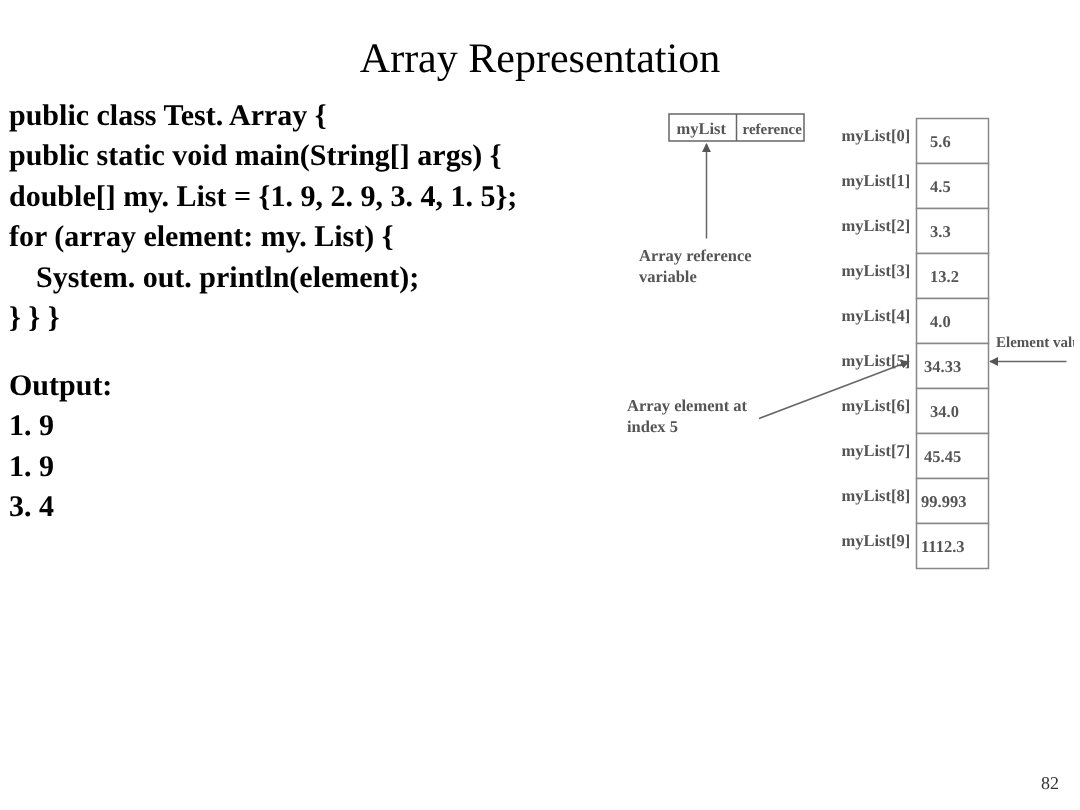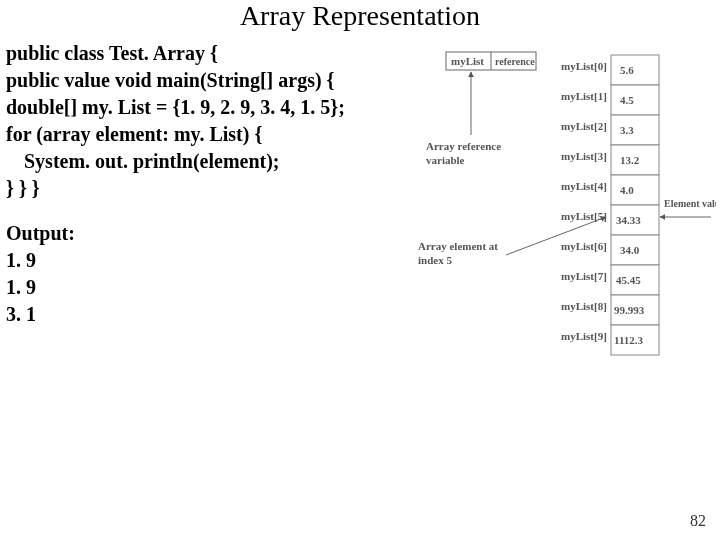--- a/index.html
+++ b/index.html
@@ -15,21 +15,21 @@
   }
   .slide {
     width: 720px;
     height: 540px;
     position: relative;
     box-sizing: border-box;
   }
   .title {
     text-align: center;
     font-size: 28px;
-    padding-top: 0;
+    padding-top: 24px;
     padding-bottom: 8px;
   }
   .body-wrap {
     display: flex;
     flex-direction: row;
     padding: 0 6px;
     font-weight: bold;
   }
   .code-col {
     flex: 0 0 410px;
@@ -67,47 +67,47 @@
     stroke-width: 1;
   }
   .diagram line {
     stroke: #666;
     stroke-width: 1;
   }
   .page-num {
     position: absolute;
     right: 14px;
     bottom: 10px;
-    font-size: 16px;
+    font-size: 12px;
     color: #333;
   }
 </style>
 </head>
 <body>
 
 <div class="slide">
 
   <div class="title">Array Representation</div>
 
   <div class="body-wrap">
 
     <div class="code-col">
       <div class="line">public class Test. Array {</div>
-      <div class="line">public value void main(String[] args) {</div>
+      <div class="line">public static void main(String[] args) {</div>
       <div class="line">double[] my. List = {1. 9, 2. 9, 3. 4, 1. 5};</div>
       <div class="line">for (array element: my. List) {</div>
       <div class="line indent">System. out. println(element);</div>
       <div class="line">} } }</div>
 
       <div class="gap"></div>
 
       <div class="line">Output:</div>
       <div class="line">1. 9</div>
       <div class="line">1. 9</div>
-      <div class="line">3. 1</div>
+      <div class="line">3. 4</div>
     </div>
 
     <div class="diagram-col">
       <svg class="diagram" viewBox="0 0 300 320">
         <defs>
           <marker id="arrow" viewBox="0 0 10 10" refX="9" refY="5" markerWidth="6" markerHeight="6" orient="auto-start-reverse">
             <path d="M 0 0 L 10 5 L 0 10 z" fill="#555"></path>
           </marker>
         </defs>
 

